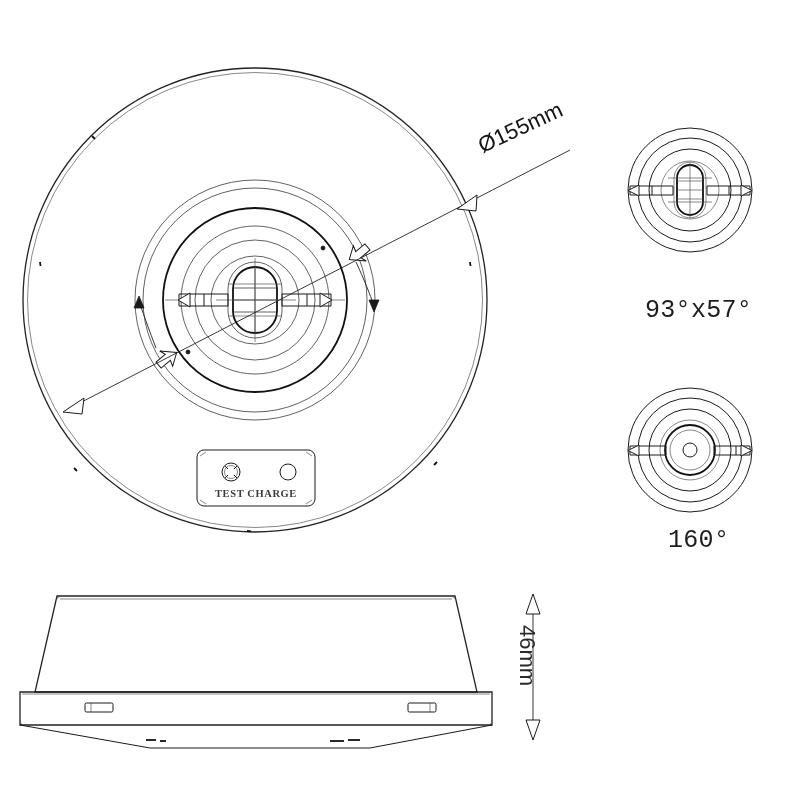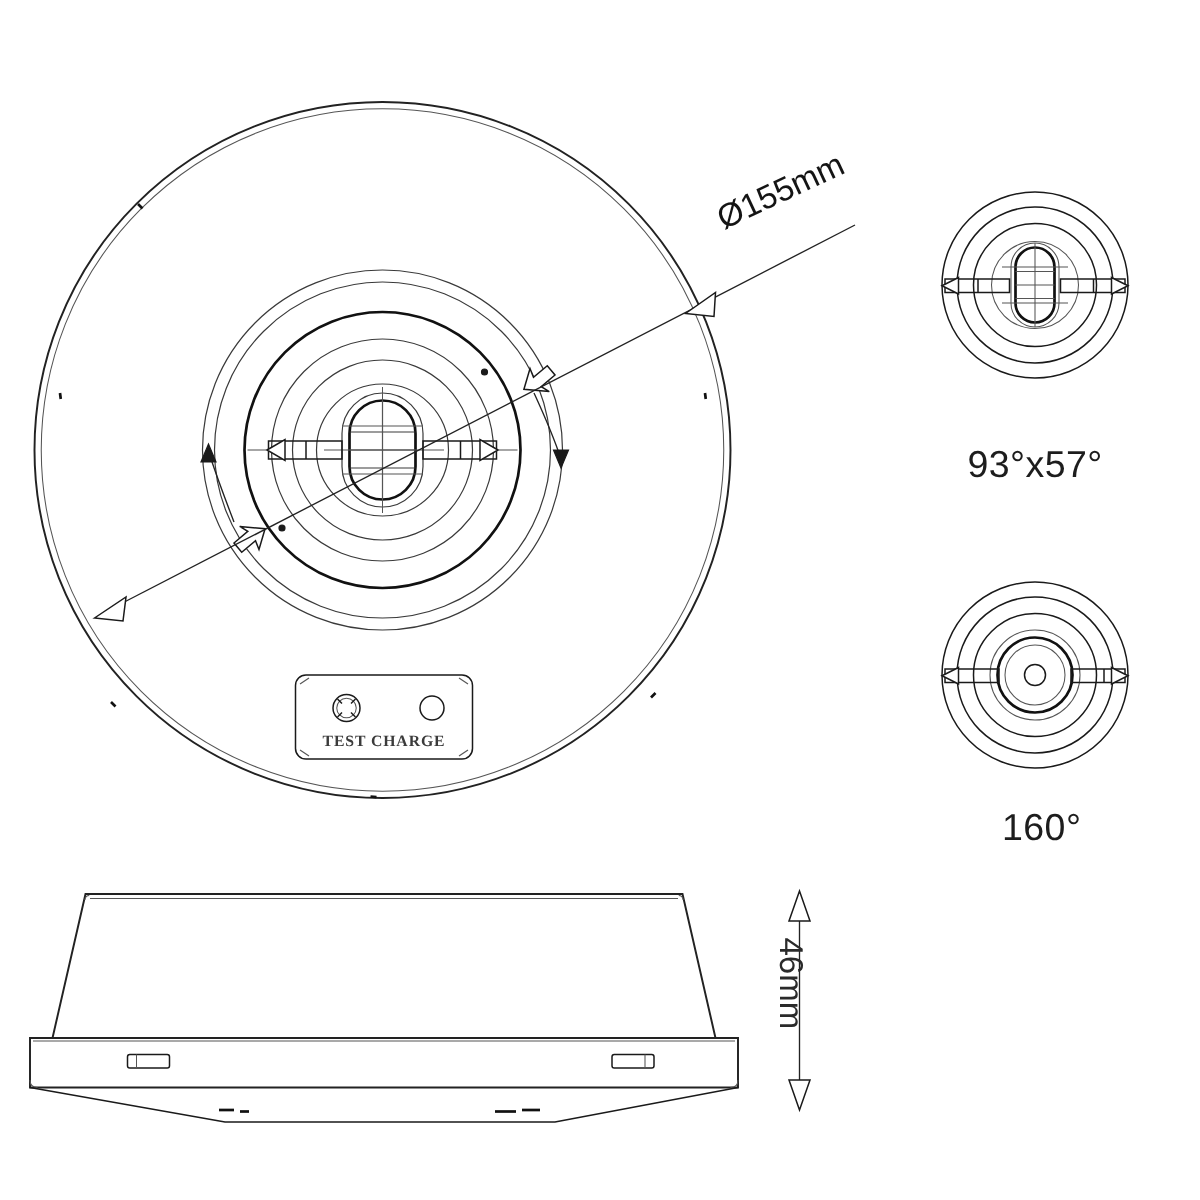--- a/index.html
+++ b/index.html
@@ -31,29 +31,29 @@
   .ln   { fill: none; stroke: #1a1a1a; stroke-width: 1; }
   .ln-t { fill: none; stroke: #3a3a3a; stroke-width: 0.8; }
   .ln-b { fill: none; stroke: #111111; stroke-width: 1.8; }
   .ln-m { fill: none; stroke: #222222; stroke-width: 1.3; }
   .ln-thin { fill: none; stroke: #555555; stroke-width: 0.7; }
   .leader { fill: none; stroke: #222222; stroke-width: 0.9; }
   .arrow-fill { fill: #ffffff; stroke: #1a1a1a; stroke-width: 1; }
   .arrow-solid { fill: #1a1a1a; stroke: #1a1a1a; stroke-width: 0.8; }
   .label-big {
     position: absolute;
-    font-family: Liberation Sans, sans-serif;
+    font-family: Liberation Mono, monospace;
     font-size: 25px;
     color: #1d1d1d;
     letter-spacing: 0.3px;
     white-space: nowrap;
     user-select: none;
   }
   #label-93x57 { left: 645px; top: 296px; }
-  #label-160   { left: 668px; top: 538px; }
+  #label-160   { left: 668px; top: 526px; }
   #label-dia {
     position: absolute;
     left: 474px;
     top: 135px;
     font-size: 22px;
     font-family: "Liberation Sans", sans-serif;
     color: #141414;
     transform: rotate(-25deg);
     transform-origin: left top;
     white-space: nowrap;

